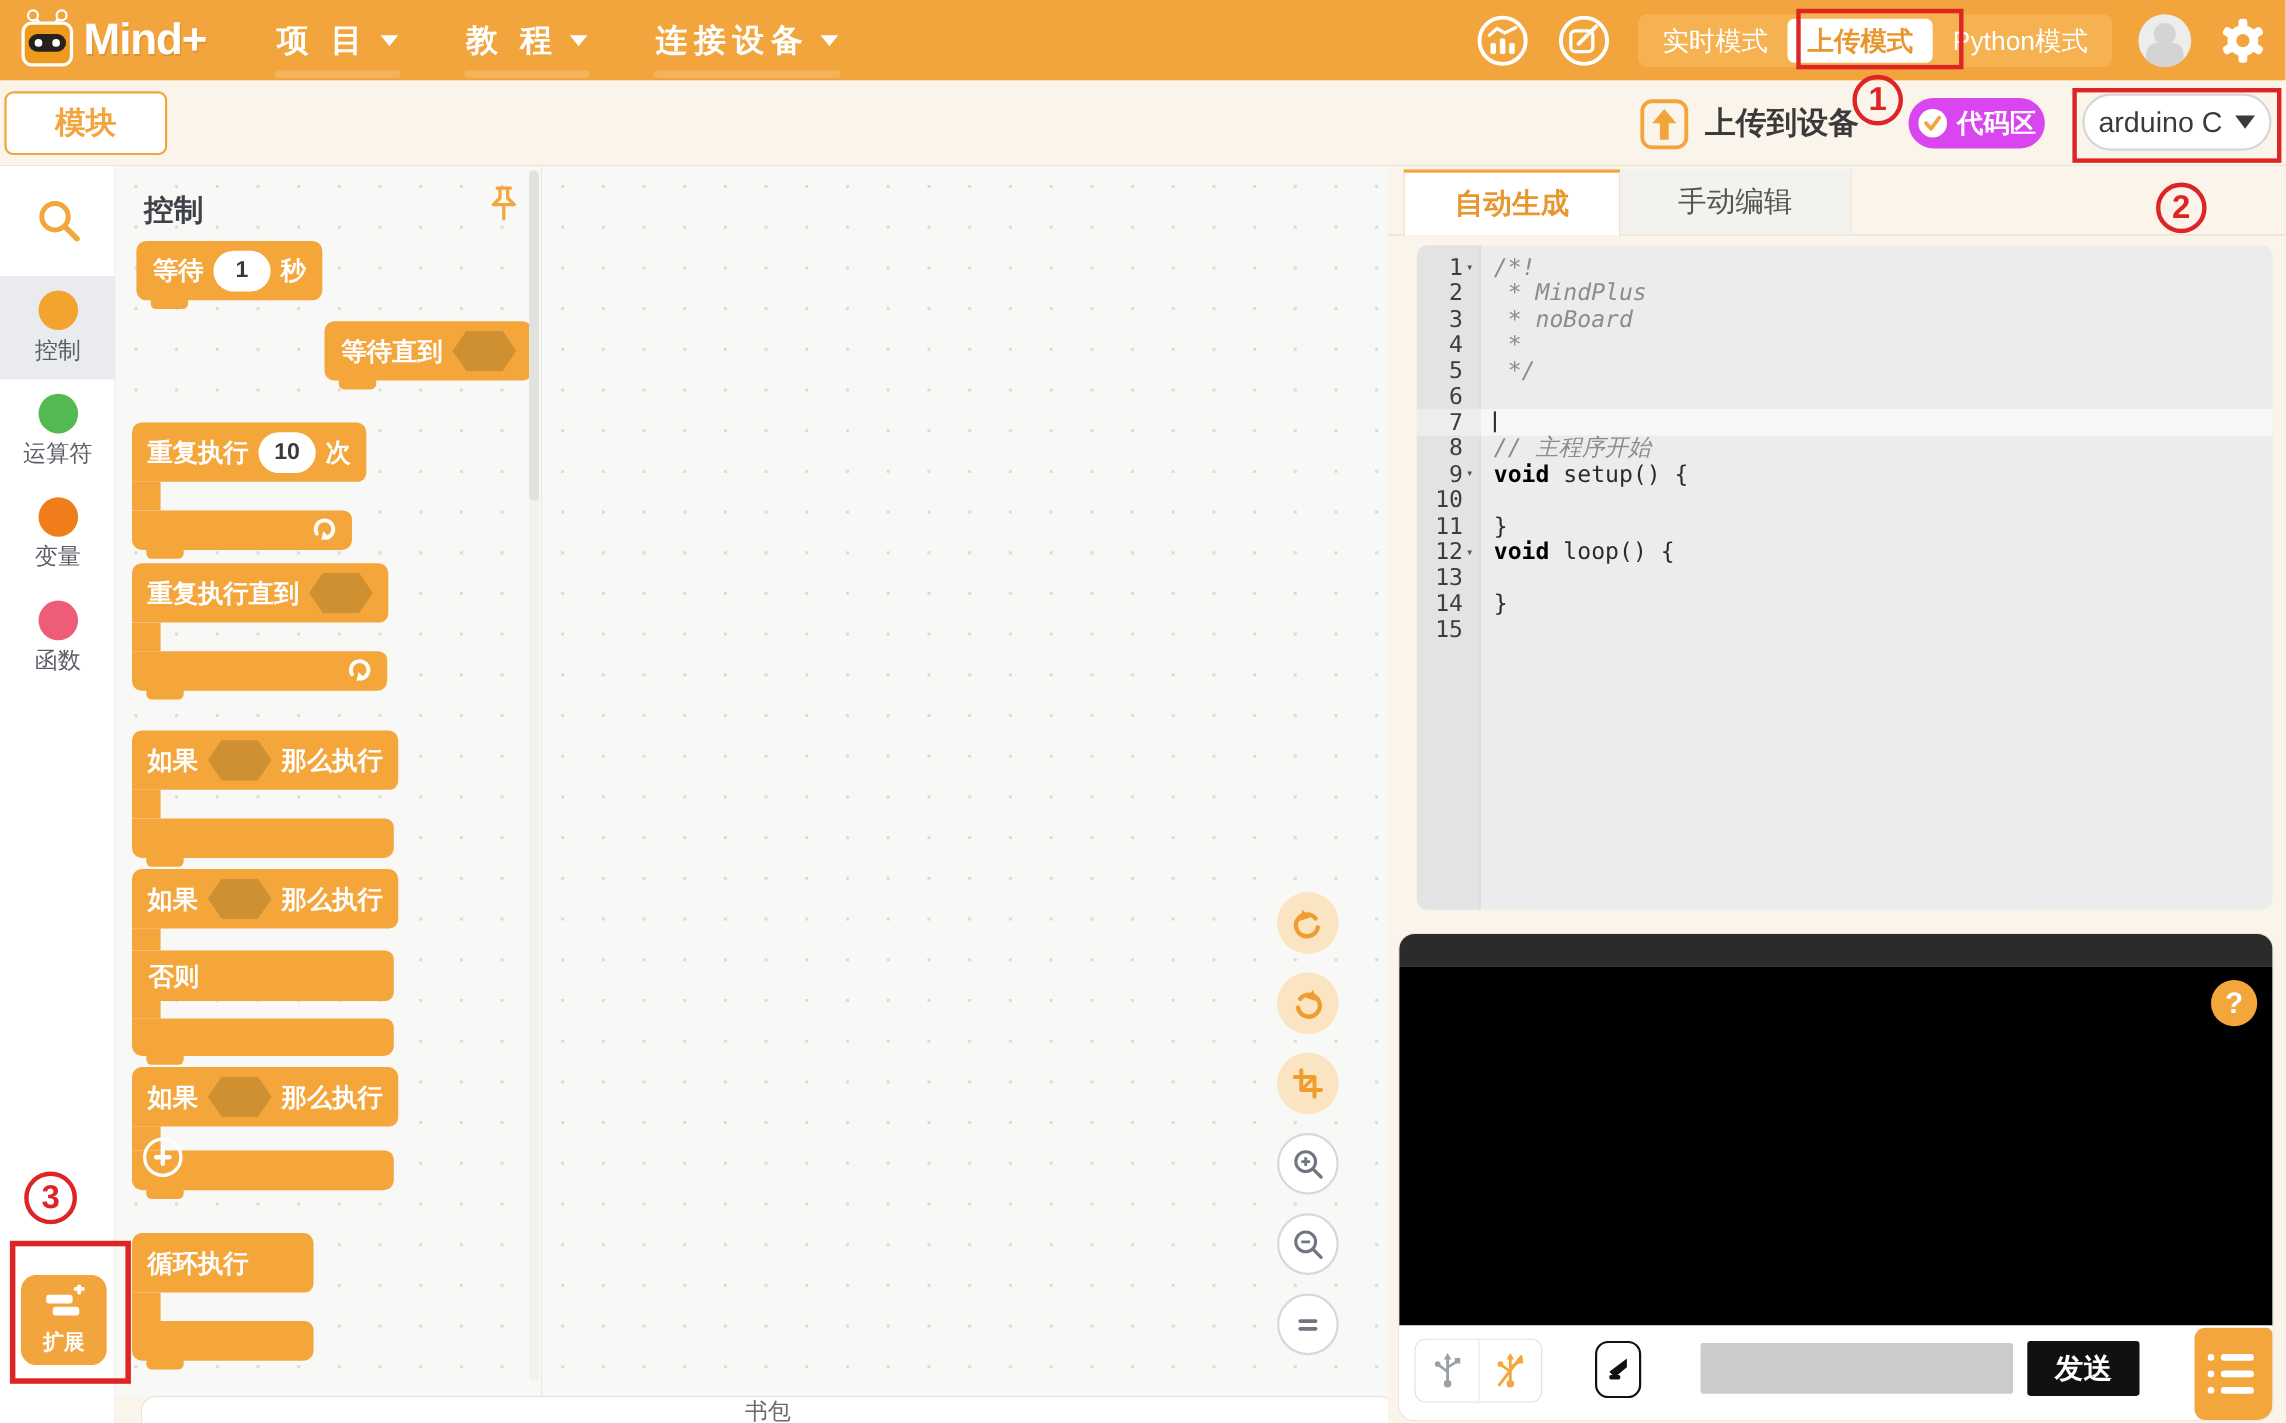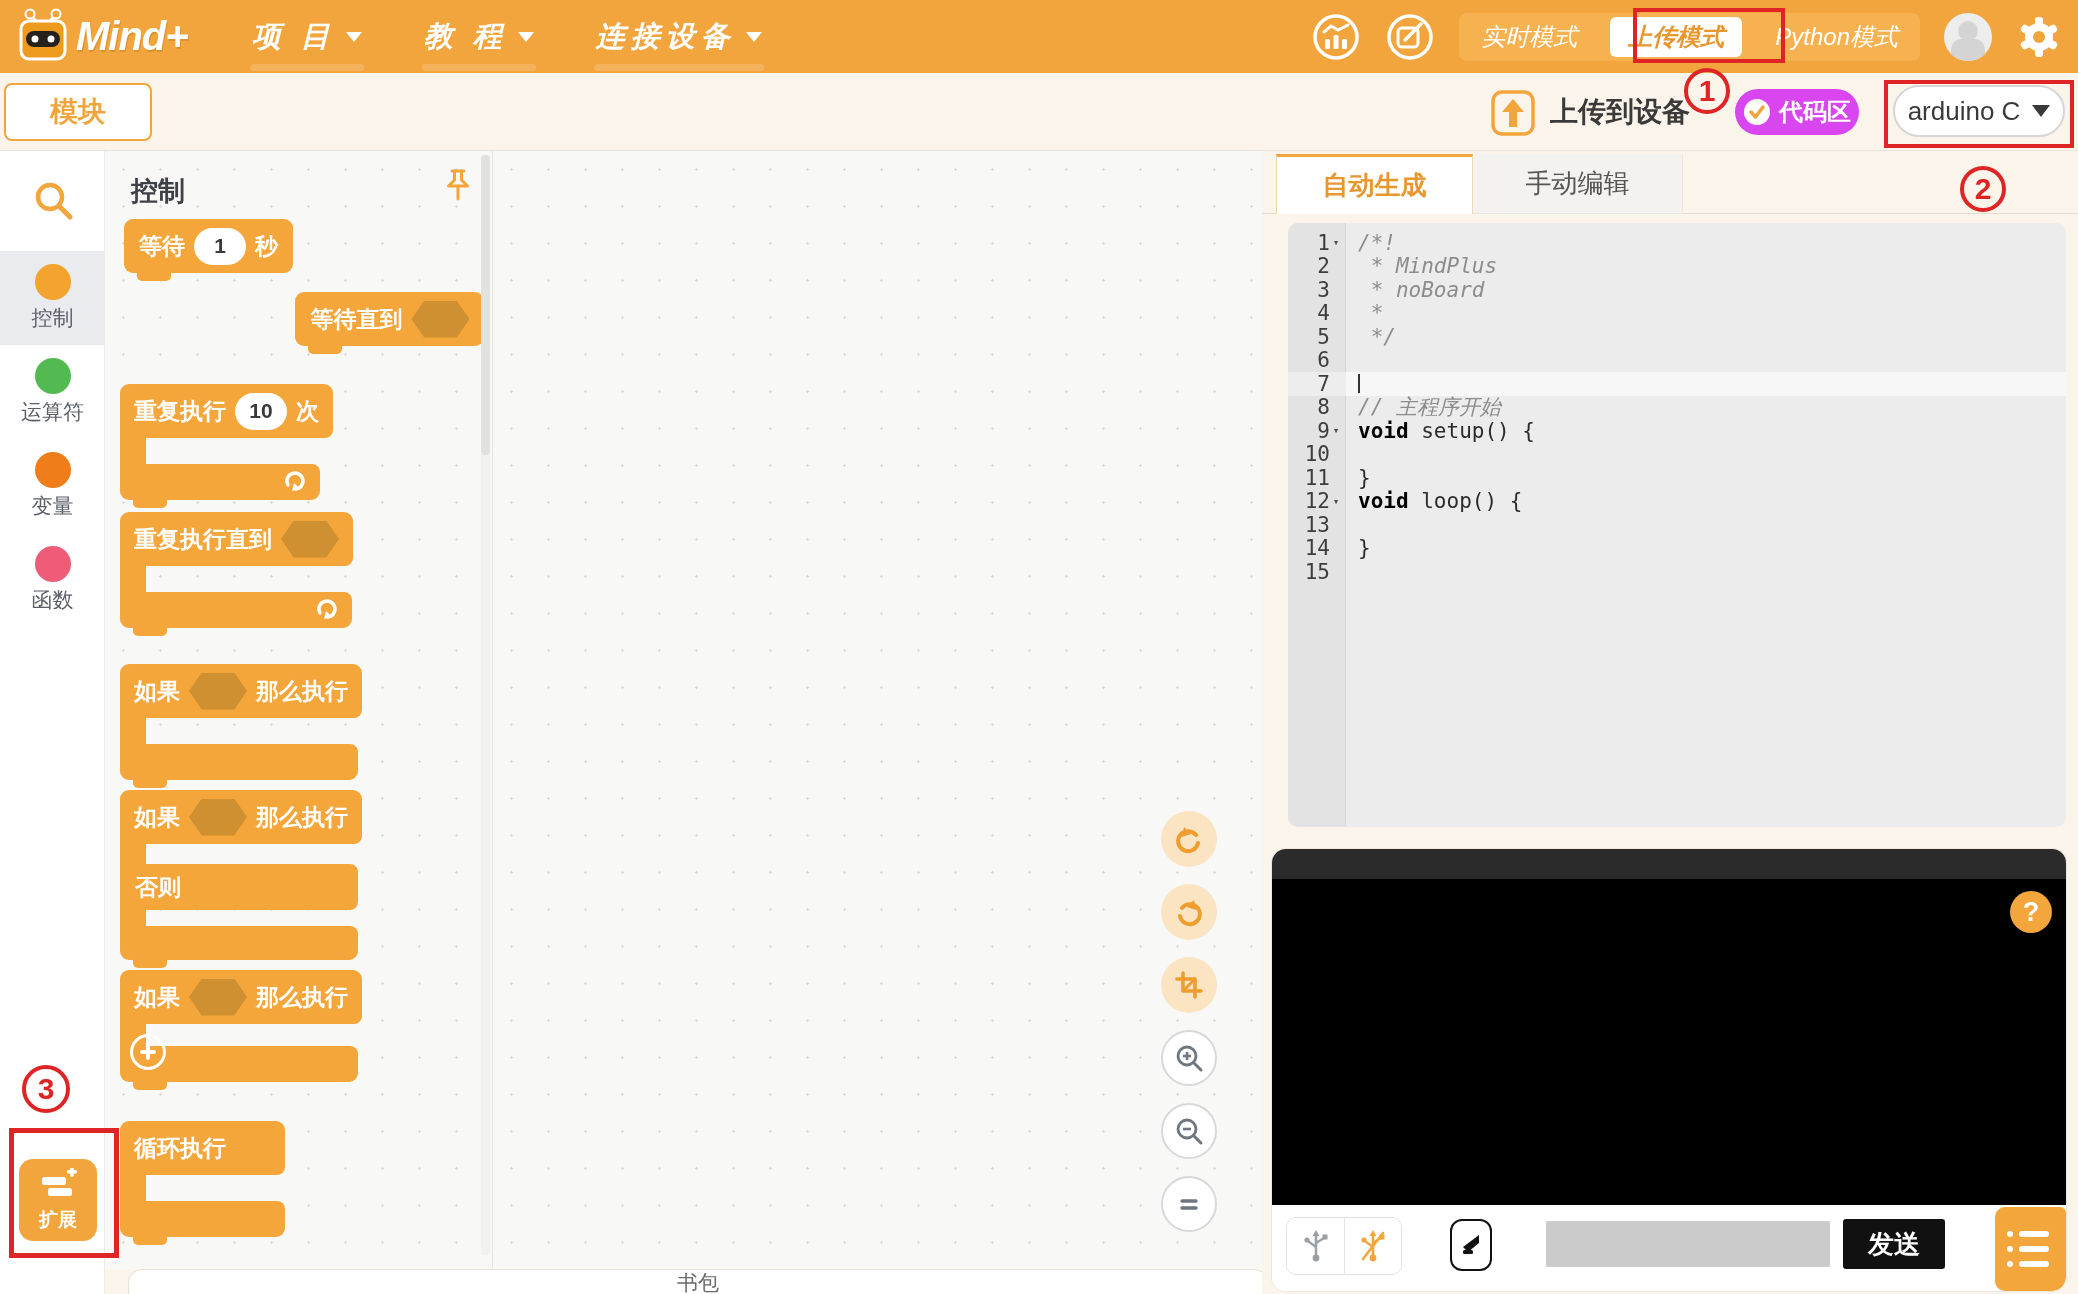--- a/index.html
+++ b/index.html
@@ -1,30 +1,30 @@
 <!DOCTYPE html>
 <html><head>
 <meta charset="utf-8">
 <style>
   * { margin:0; padding:0; box-sizing:border-box; }
   html,body { width:2078px; height:1294px; overflow:hidden; }
   body { font-family:"Liberation Sans","DejaVu Sans",sans-serif; }
   #app { position:relative; width:2078px; height:1294px; background:#FBF4EA; overflow:hidden; }
 
   
-  .topbar { position:absolute; left:0; top:0; width:2078px; height:73px; background:#F2A53C; display:flex; align-items:center; z-index:5;font-style:italic; }
+  .topbar { position:absolute; left:0; top:0; width:2078px; height:73px; background:#F2A53C; display:flex; align-items:center; z-index:5; }
   .logo { display:flex; align-items:center; margin-left:14px; gap:4px; cursor:pointer; }
   .brand { color:#fff; font-size:40px; font-weight:800; letter-spacing:-1px; text-shadow:1px 2px 0 rgba(160,90,0,.25); }
   .menus { display:flex; margin-left:62px; gap:58px; }
   .menu-item { position:relative; color:#fff; font-size:29px; font-weight:700; letter-spacing:6px; display:flex; align-items:center; gap:10px; cursor:pointer; padding:6px 2px; }
   .menu-item::after { content:""; position:absolute; left:0; right:0; bottom:-8px; height:7px; background:rgba(255,255,255,.16); border-radius:4px; }
   .caret-w { width:0; height:0; border-left:8px solid transparent; border-right:8px solid transparent; border-top:10px solid #fff; }
   .top-right { position:absolute; right:16px; top:0; height:73px; display:flex; align-items:center; gap:24px; }
   .circle-icon { width:50px; height:50px; cursor:pointer; }
-  .mode-group { display:flex; background:#F6B250; border-radius:8px; padding:4px; height:48px; align-items:flex-end;gap:15px; }
+  .mode-group { display:flex; background:#F6B250; border-radius:8px; padding:4px; height:48px; align-items:flex-end; }
   .mode-btn { color:#fff; font-size:24px; padding:0 18px; height:40px; display:flex; align-items:center; cursor:pointer; white-space:nowrap; }
   .mode-btn.active { background:#fff; color:#E8962E; border-radius:6px; font-weight:700; }
   .avatar { width:48px; height:48px; border-radius:50%; background:#EDEDED; position:relative; overflow:hidden; cursor:pointer; }
   .avatar .head { position:absolute; left:14px; top:8px; width:20px; height:20px; border-radius:50%; background:#D4D4D4; }
   .avatar .bod { position:absolute; left:7px; top:26px; width:34px; height:22px; border-radius:10px 10px 0 0; background:#D4D4D4; }
   .gear-btn { width:46px; height:46px; cursor:pointer; }
 
   
   .subbar { position:absolute; left:0; top:73px; width:2078px; height:77px; background:#FBF4EA; }
   .module-tab { position:absolute; left:4px; top:10px; width:148px; height:58px; background:#fff; border:2px solid #F2A53C; border-radius:8px; color:#F2A53C; font-size:28px; font-weight:700; display:flex; align-items:center; justify-content:center; cursor:pointer; }

